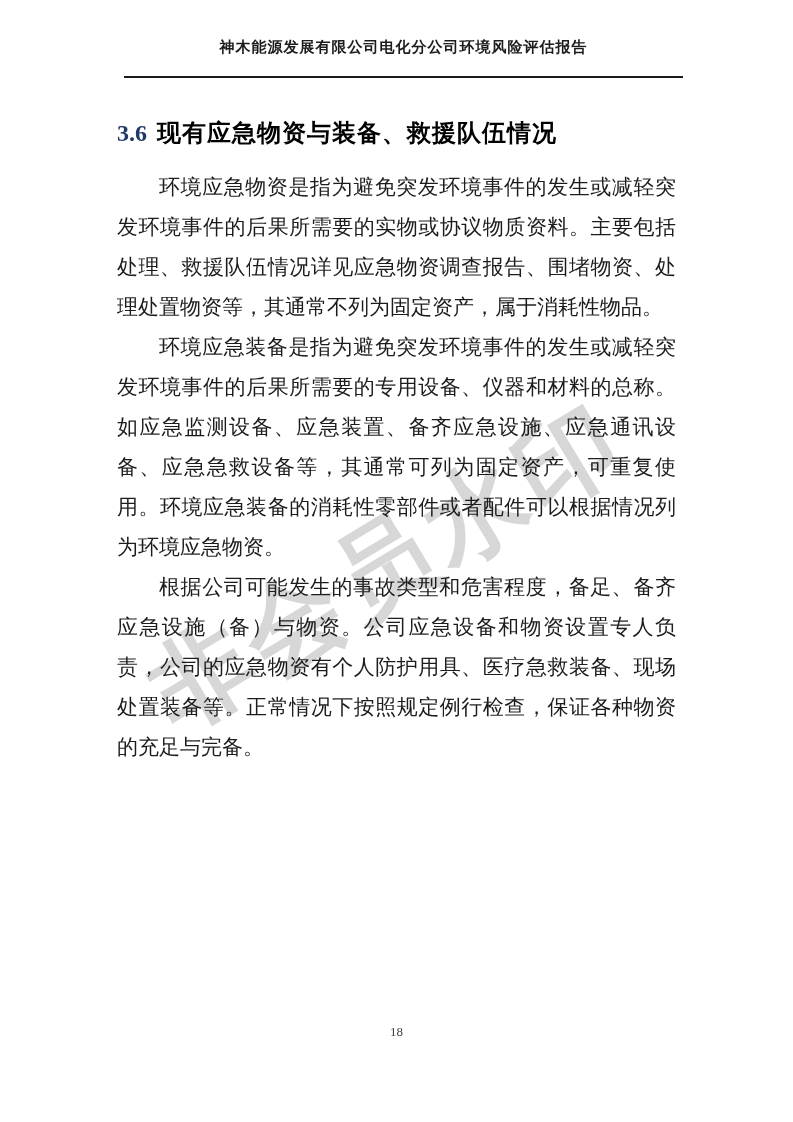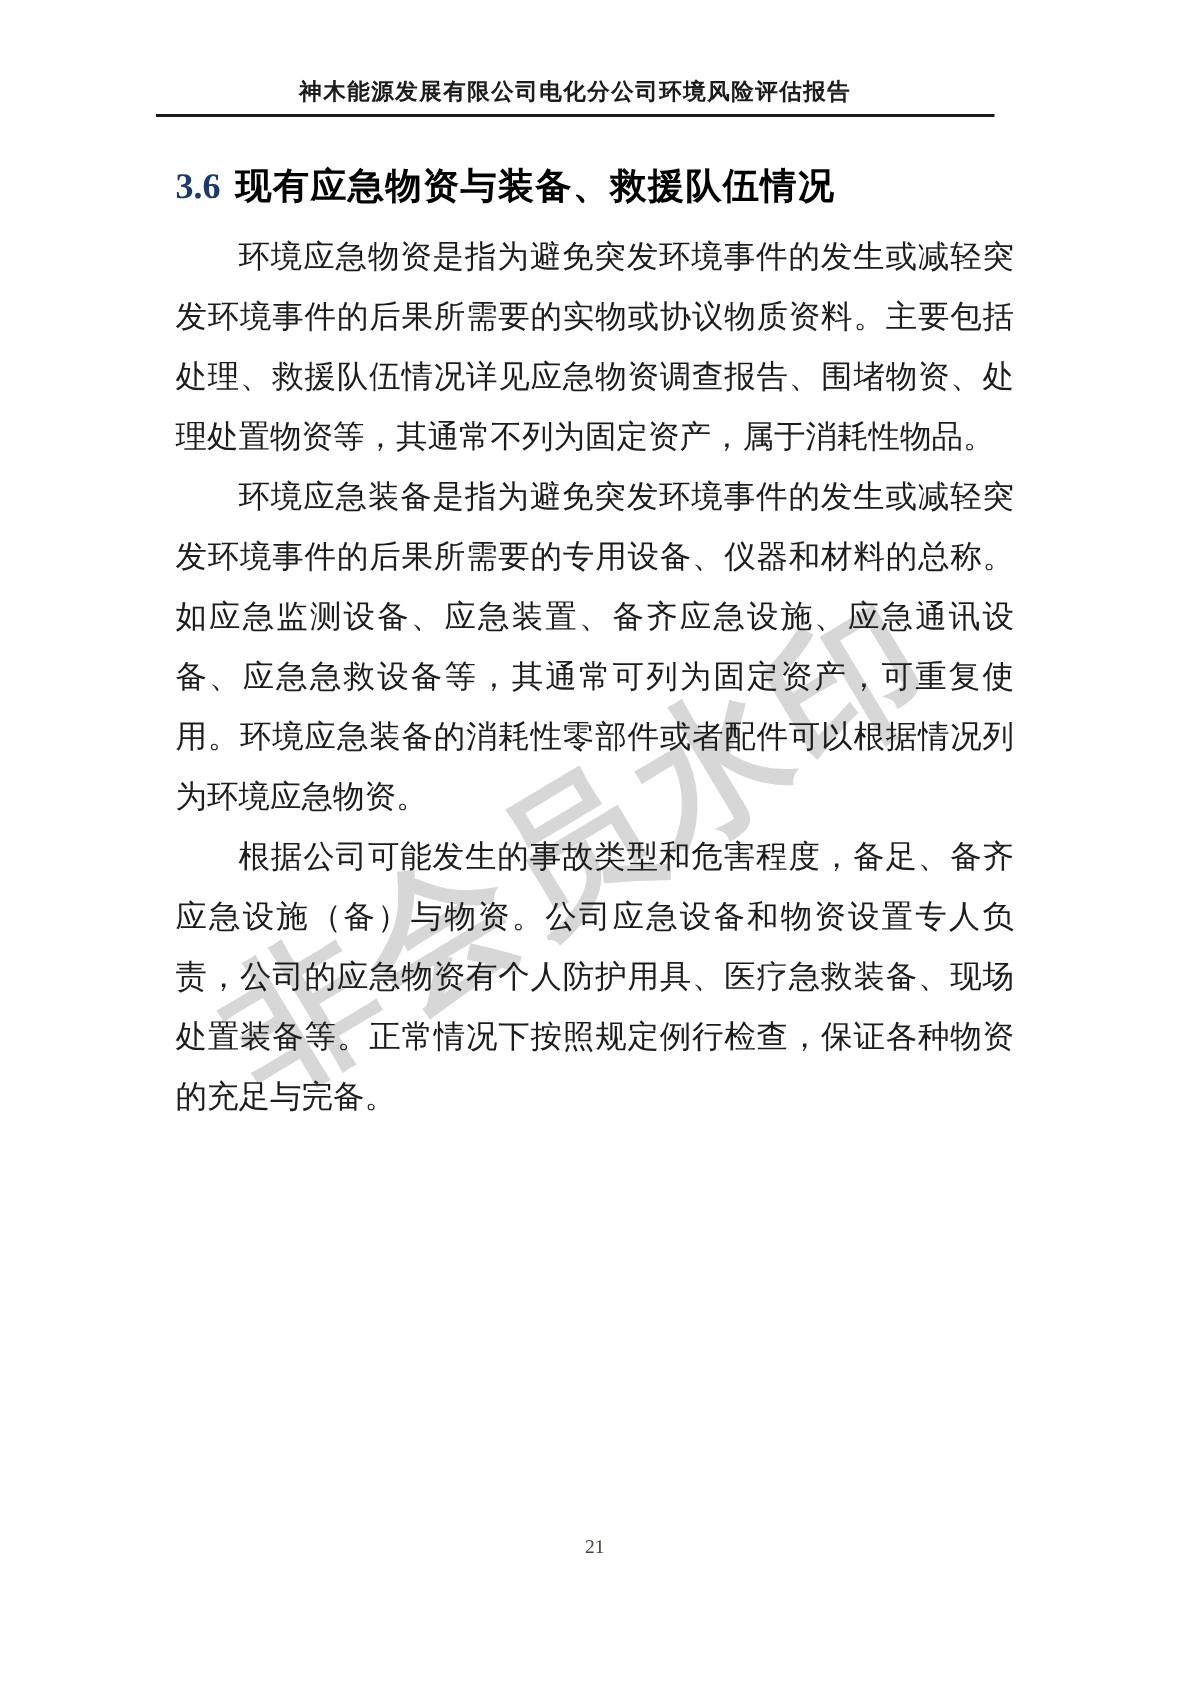--- a/index.html
+++ b/index.html
@@ -30,46 +30,46 @@
     font-size:100px;
     letter-spacing:6px;
     color:var(--watermark);
     transform:rotate(-31deg);
     white-space:nowrap;
     z-index:0;
     user-select:none;
   }
   .page-header{
     position:absolute;
-    left:104px;top:0;
+    left:124px;top:0;
     width:559px;height:78px;
     box-sizing:border-box;
     border-bottom:2px solid var(--rule);
     display:flex;
     align-items:flex-end;
     justify-content:center;
-    padding-bottom:5px;
+    padding-bottom:19px;
     z-index:1;
   }
   .page-header-text{
     font-size:15px;
     font-weight:bold;
     letter-spacing:1px;
     color:var(--text);
   }
   .content{
     position:absolute;
     left:117px;top:108px;
     width:559px;
     z-index:1;
   }
   .section-heading{
     margin:0 0 9px 0;
     font-size:24px;
-    line-height:33px;
+    line-height:49px;
     font-weight:bold;
     white-space:nowrap;
   }
   .section-number{
     color:var(--section_number);
     font-family:"Liberation Serif","DejaVu Serif",serif;
     margin-right:10px;
   }
   .section-title{
     color:#000000;
@@ -113,16 +113,16 @@
     <h1 class="section-heading">
       <span class="section-number">3.6</span><span class="section-title">现有应急物资与装备、救援队伍情况</span>
     </h1>
 
     <p class="para">环境应急物资是指为避免突发环境事件的发生或减轻突发环境事件的后果所需要的实物或协议物质资料。主要包括处理、救援队伍情况详见应急物资调查报告、围堵物资、处理处置物资等，其通常不列为固定资产，属于消耗性物品。</p>
     <p class="para">环境应急装备是指为避免突发环境事件的发生或减轻突发环境事件的后果所需要的专用设备、仪器和材料的总称。如应急监测设备、应急装置、备齐应急设施、应急通讯设备、应急急救设备等，其通常可列为固定资产，可重复使用。环境应急装备的消耗性零部件或者配件可以根据情况列为环境应急物资。</p>
     <p class="para">根据公司可能发生的事故类型和危害程度，备足、备齐应急设施（备）与物资。公司应急设备和物资设置专人负责，公司的应急物资有个人防护用具、医疗急救装备、现场处置装备等。正常情况下按照规定例行检查，保证各种物资的充足与完备。</p>
   </main>
 
   <footer class="page-footer">
-    <span class="page-number">21</span>
+    <span class="page-number">18</span>
   </footer>
 
 </div>
 
 </body></html>

